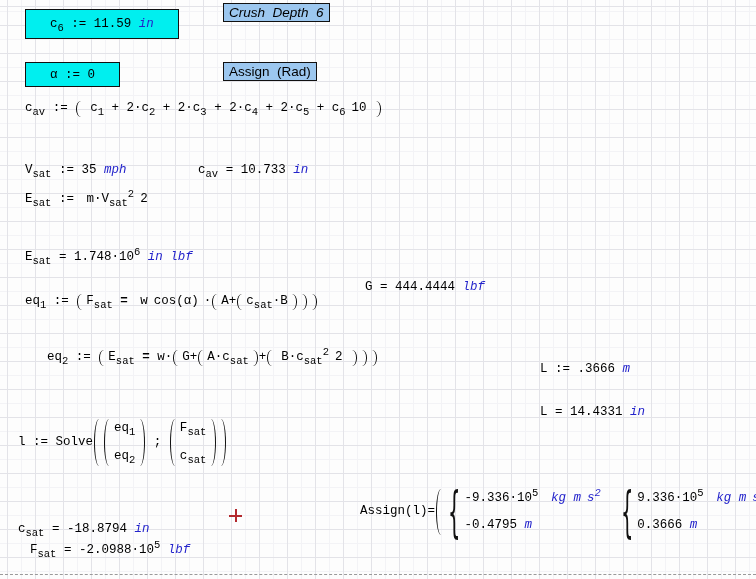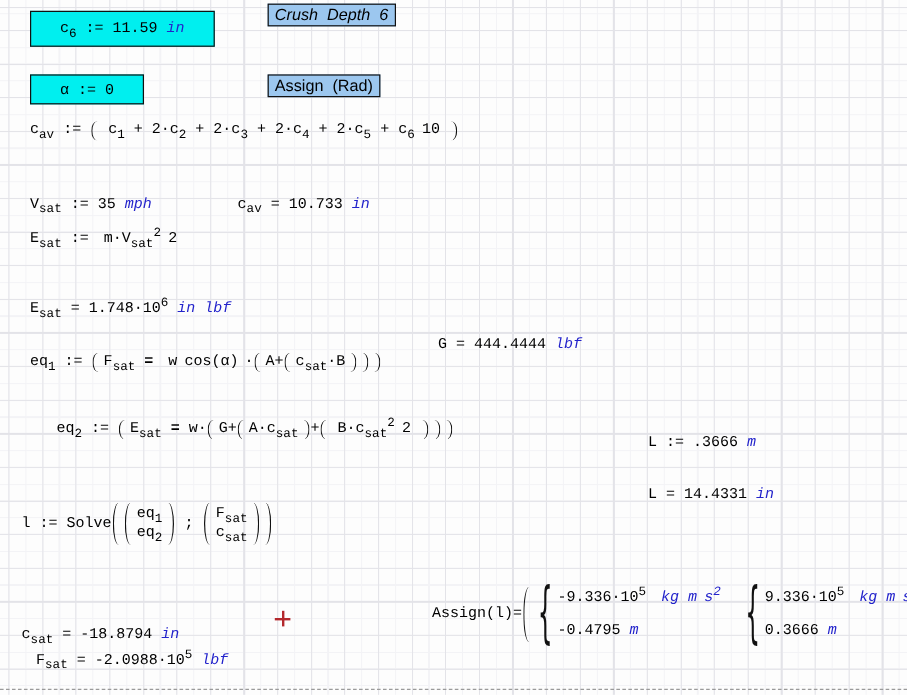--- a/index.html
+++ b/index.html
@@ -29,21 +29,21 @@
   .msup{font-size:10.5px;position:relative;top:-5px;white-space:pre;}
   .mu{color:var(--unit);font-style:italic;}
   .frac{display:inline-flex;flex-direction:row;align-items:center;margin:0 2px;vertical-align:middle;}
   .frac .num,.frac .den{display:inline-flex;align-items:center;padding:0 3px;}
   .fbar{align-self:stretch;height:0;border-top:1.2px solid var(--ink);margin:1px 0;}
   .fbar.blue{border-top-color:var(--unit);}
   .par{display:inline-flex;align-items:center;margin:0 1px;}
   .pl,.pr{align-self:stretch;width:5px;}
   .pl{border-left:1.3px solid #111;border-top-left-radius:5px 50%;border-bottom-left-radius:5px 50%;margin-right:3px;}
   .pr{border-right:1.3px solid #111;border-top-right-radius:5px 50%;border-bottom-right-radius:5px 50%;margin-left:3px;}
-  .vcol{display:inline-flex;flex-direction:column;align-items:flex-start;gap:0;padding:2px 1px;}
+  .vcol{display:inline-flex;flex-direction:column;align-items:flex-start;gap:12px;padding:2px 1px;}
   .vcol.wide{gap:11px;}
   .vrow{display:inline-flex;align-items:center;}
   .brace{font-family:"DejaVu Sans",sans-serif;font-size:26px;line-height:1;display:inline-block;
          transform:scaleY(2.15) scaleX(0.75);transform-origin:center;color:#111;margin:0 1px;}
   .hl{position:absolute;background:var(--hl);border:1.4px solid #111;padding:2px 24px;display:flex;align-items:center;
       font-size:12.5px;white-space:pre;}
   .lbl{position:absolute;background:var(--lblbg);border:1px solid #111;padding:1px 5px;
        font-family:"Liberation Sans",sans-serif;font-size:13.5px;color:#000;white-space:pre;}
   .cross{position:absolute;width:13px;height:13px;}
   .cross::before{content:"";position:absolute;left:0;top:5.5px;width:13px;height:2px;background:var(--cursor);}

